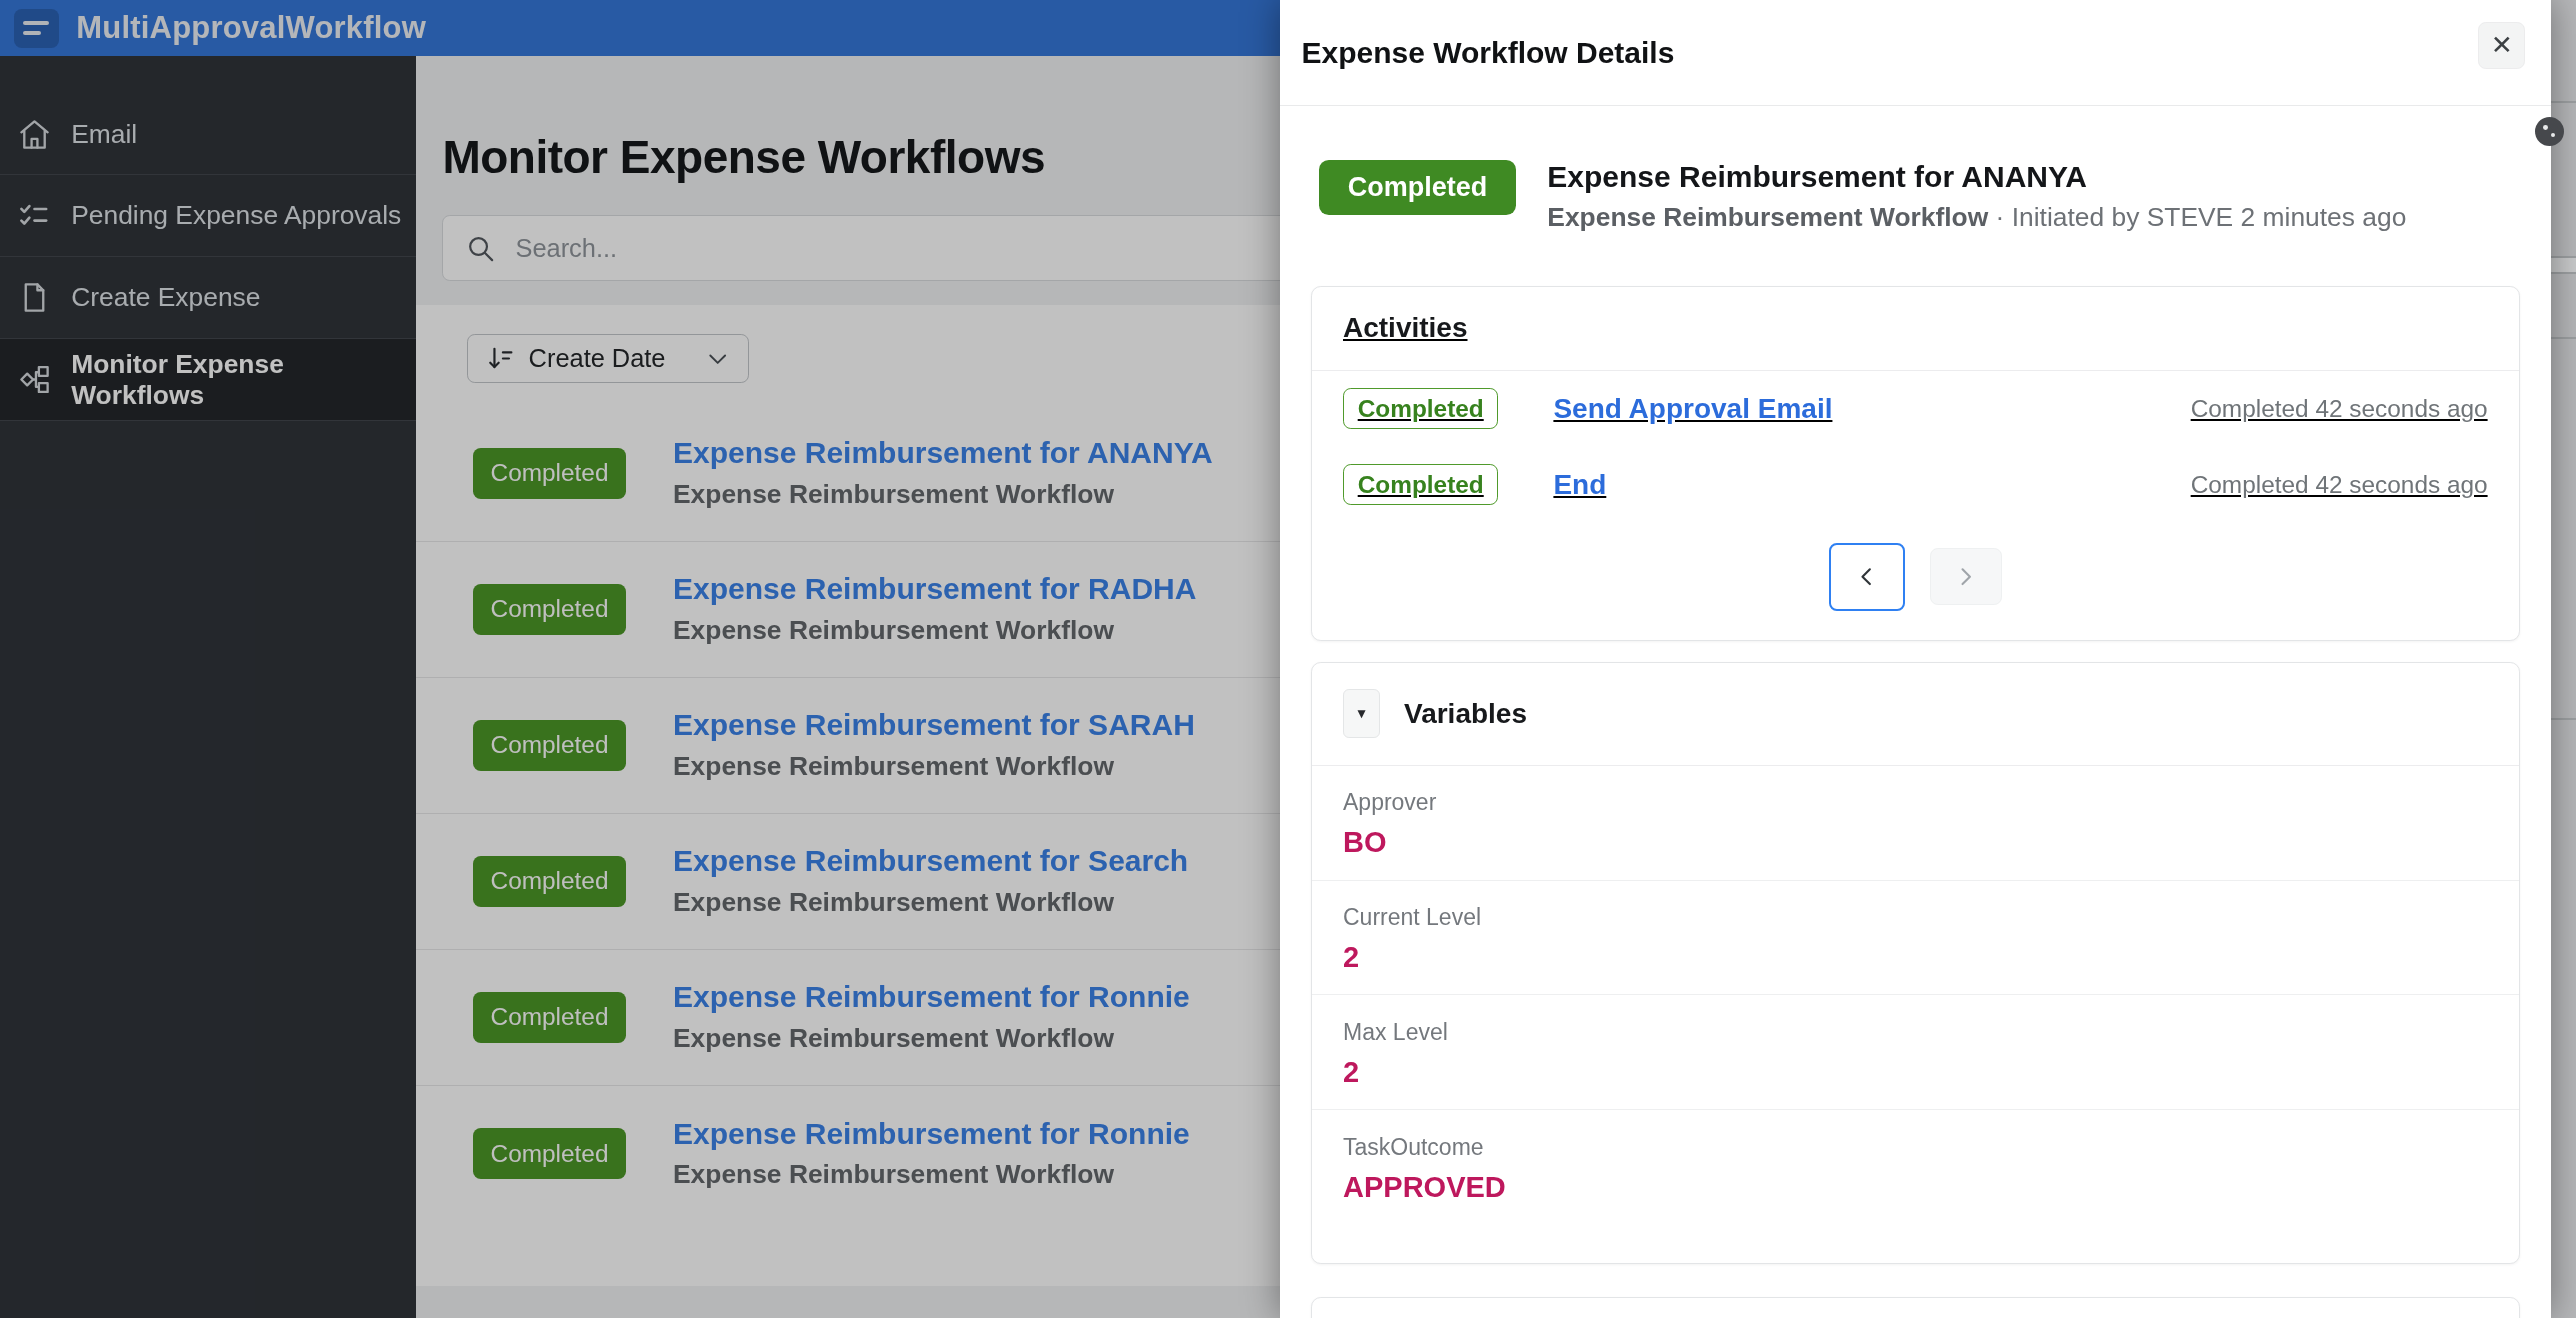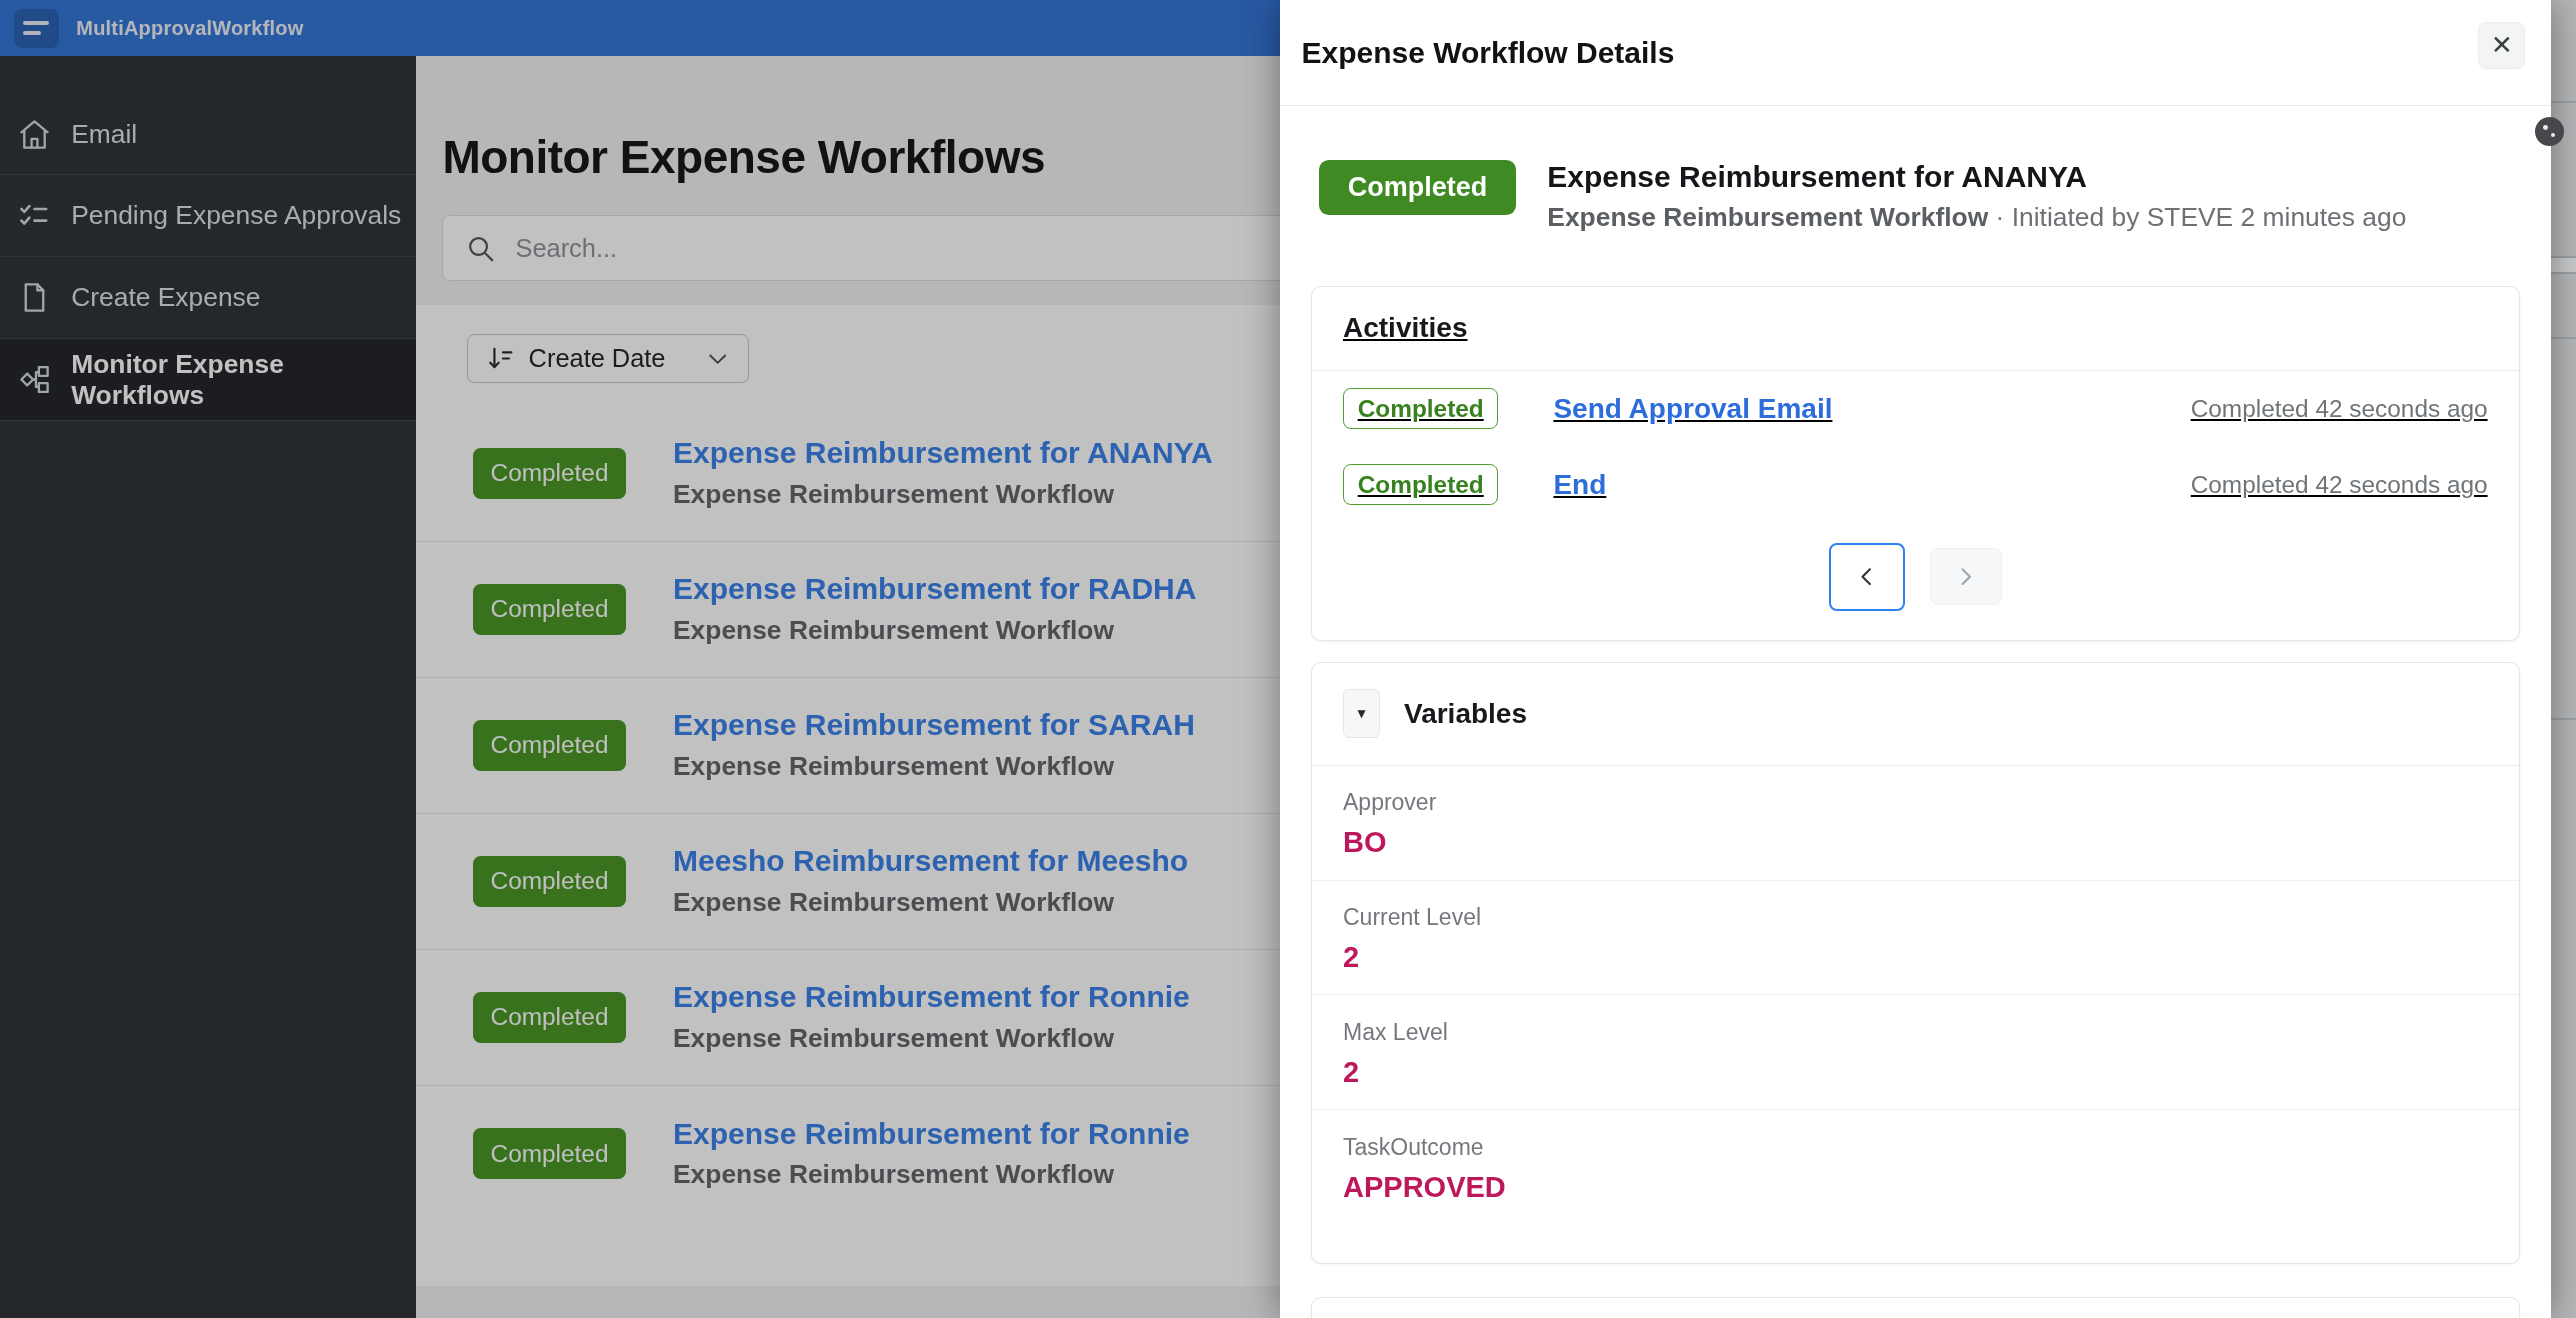--- a/index.html
+++ b/index.html
@@ -15,21 +15,21 @@
     background:#3677d9; display:flex; align-items:center; z-index:1;
   }
   .burger-btn {
     width:45px; height:39px; margin-left:13.7px; border-radius:7.8px;
     background:#2b62b4; display:flex; flex-direction:column;
     justify-content:center; gap:5.9px; padding-left:9.8px; cursor:pointer;
   }
   .burger-btn .bar { height:3.9px; border-radius:2px; background:#e9edf2; }
   .burger-btn .bar.b1 { width:25.4px; }
   .burger-btn .bar.b2 { width:17.6px; }
-  .app-title { color:#eef1f5; font-size:20px; font-weight:bold; margin-left:17.6px; letter-spacing:0.2px; }
+  .app-title { color:#eef1f5; font-size:31px; font-weight:bold; margin-left:17.6px; letter-spacing:0.2px; }
 
   
   .sidebar {
     position:absolute; top:56px; left:0; width:416px; bottom:0;
     background:#30343a; z-index:1; padding-top:37px;
   }
   .side-item {
     height:82px; display:flex; align-items:center; padding-left:16.6px;
     border-bottom:1px solid #42474d; color:#dfe3e7; cursor:pointer;
   }
@@ -272,21 +272,21 @@
       <div class="wf-row">
         <span class="badge-solid">Completed</span>
         <span class="wf-texts">
           <div class="wf-title">Expense Reimbursement for SARAH</div>
           <div class="wf-sub">Expense Reimbursement Workflow</div>
         </span>
       </div>
       <div class="wf-row">
         <span class="badge-solid">Completed</span>
         <span class="wf-texts">
-          <div class="wf-title">Meesho Reimbursement for Meesho</div>
+          <div class="wf-title">Expense Reimbursement for Search</div>
           <div class="wf-sub">Expense Reimbursement Workflow</div>
         </span>
       </div>
       <div class="wf-row">
         <span class="badge-solid">Completed</span>
         <span class="wf-texts">
           <div class="wf-title">Expense Reimbursement for Ronnie</div>
           <div class="wf-sub">Expense Reimbursement Workflow</div>
         </span>
       </div>

